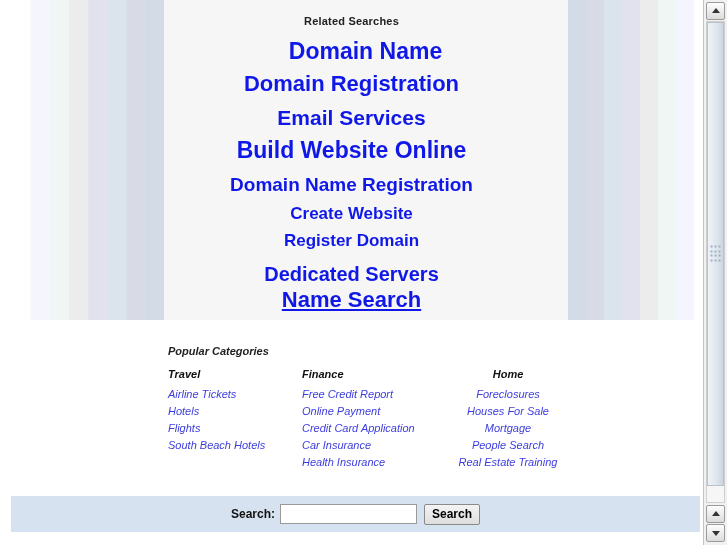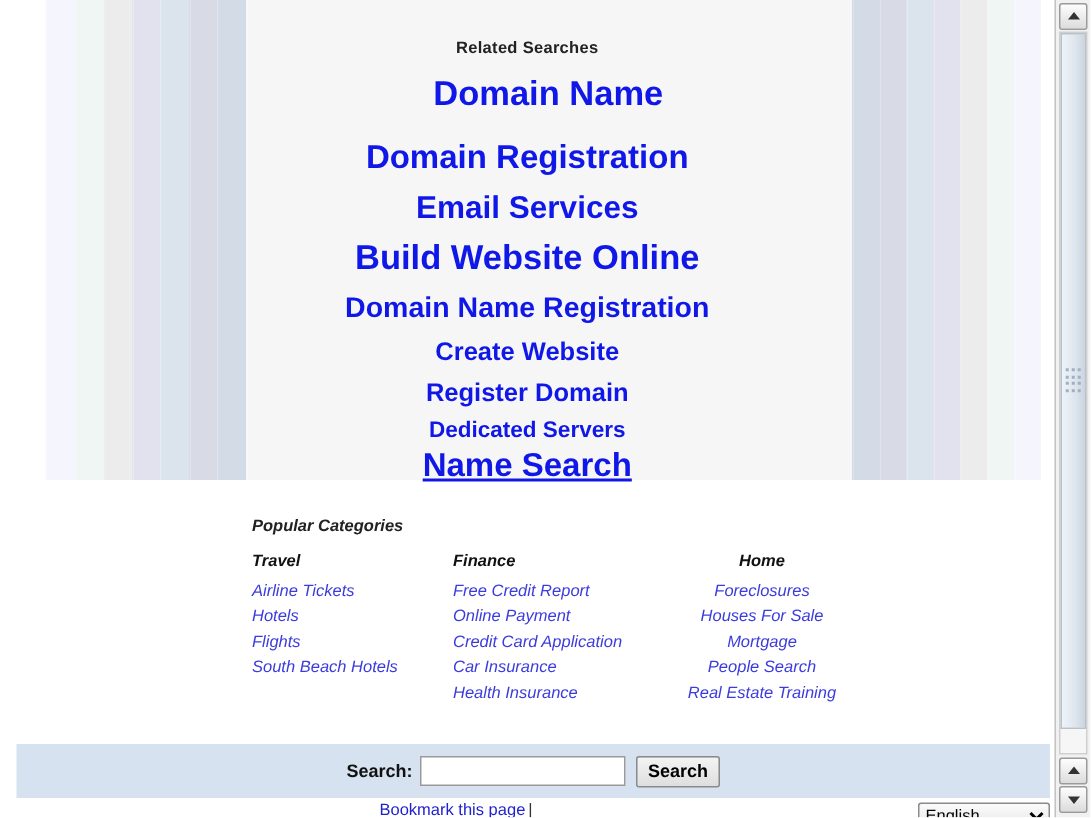--- a/index.html
+++ b/index.html
@@ -49,41 +49,41 @@
     top: 0;
     width: 703px;
     height: 320px;
     text-align: center;
   }
   #related-title {
     font-size: 11px;
     font-weight: bold;
     color: #222222;
     letter-spacing: 0.2px;
-    padding-top: 25px;
+    padding-top: 14px;
     line-height: 14px;
   }
   .related-link {
     display: block;
     color: #1018e8;
     text-decoration: none;
     font-weight: bold;
     line-height: 1.02;
     margin: 0 auto;
     white-space: nowrap;
   }
 
   .rl-1 { font-size: 23px; margin-top: 12px; padding-left: 28px; }
-  .rl-2 { font-size: 22px; margin-top: 20px; }
+  .rl-2 { font-size: 22px; margin-top: 10px; }
   .rl-3 { font-size: 21px; margin-top: 11px; }
   .rl-4 { font-size: 23px; margin-top: 11px; }
   .rl-5 { font-size: 19px; margin-top: 12px; }
   .rl-6 { font-size: 17px; margin-top: 11px; }
   .rl-7 { font-size: 17px; margin-top: 10px; }
-  .rl-8 { font-size: 15px; margin-top: 8px; }
+  .rl-8 { font-size: 20px; margin-top: 14px; }
   .rl-9 { font-size: 22px; margin-top: 5px; text-decoration: underline; }
 
   
   #categories {
     position: absolute;
     left: 168px;
     top: 345px;
     width: 420px;
     font-style: italic;
   }
@@ -369,28 +369,20 @@
 
     </div>
   </div>
 
   <div id="search-band">
     <span id="search-label">Search:</span>
     <input id="search-input" type="text" placeholder="" style="">
     <button id="search-button">Search</button>
   </div>
 
-  <div id="bottom-row">
-    <span id="bookmark-wrap">
-      <a id="bookmark-link" href="#">Bookmark this page</a><span id="bookmark-sep">|</span>
-    </span>
-    <select id="lang-select">
-      <option>English</option>
-    </select>
-  </div>
 
 </div>
 
 <div id="scrollbar">
   <div class="sb-btn" id="sb-btn-top">
     <span class="sb-arrow up"></span>
   </div>
   <div id="sb-track">
     <div id="sb-thumb">
       <span id="sb-grip">

